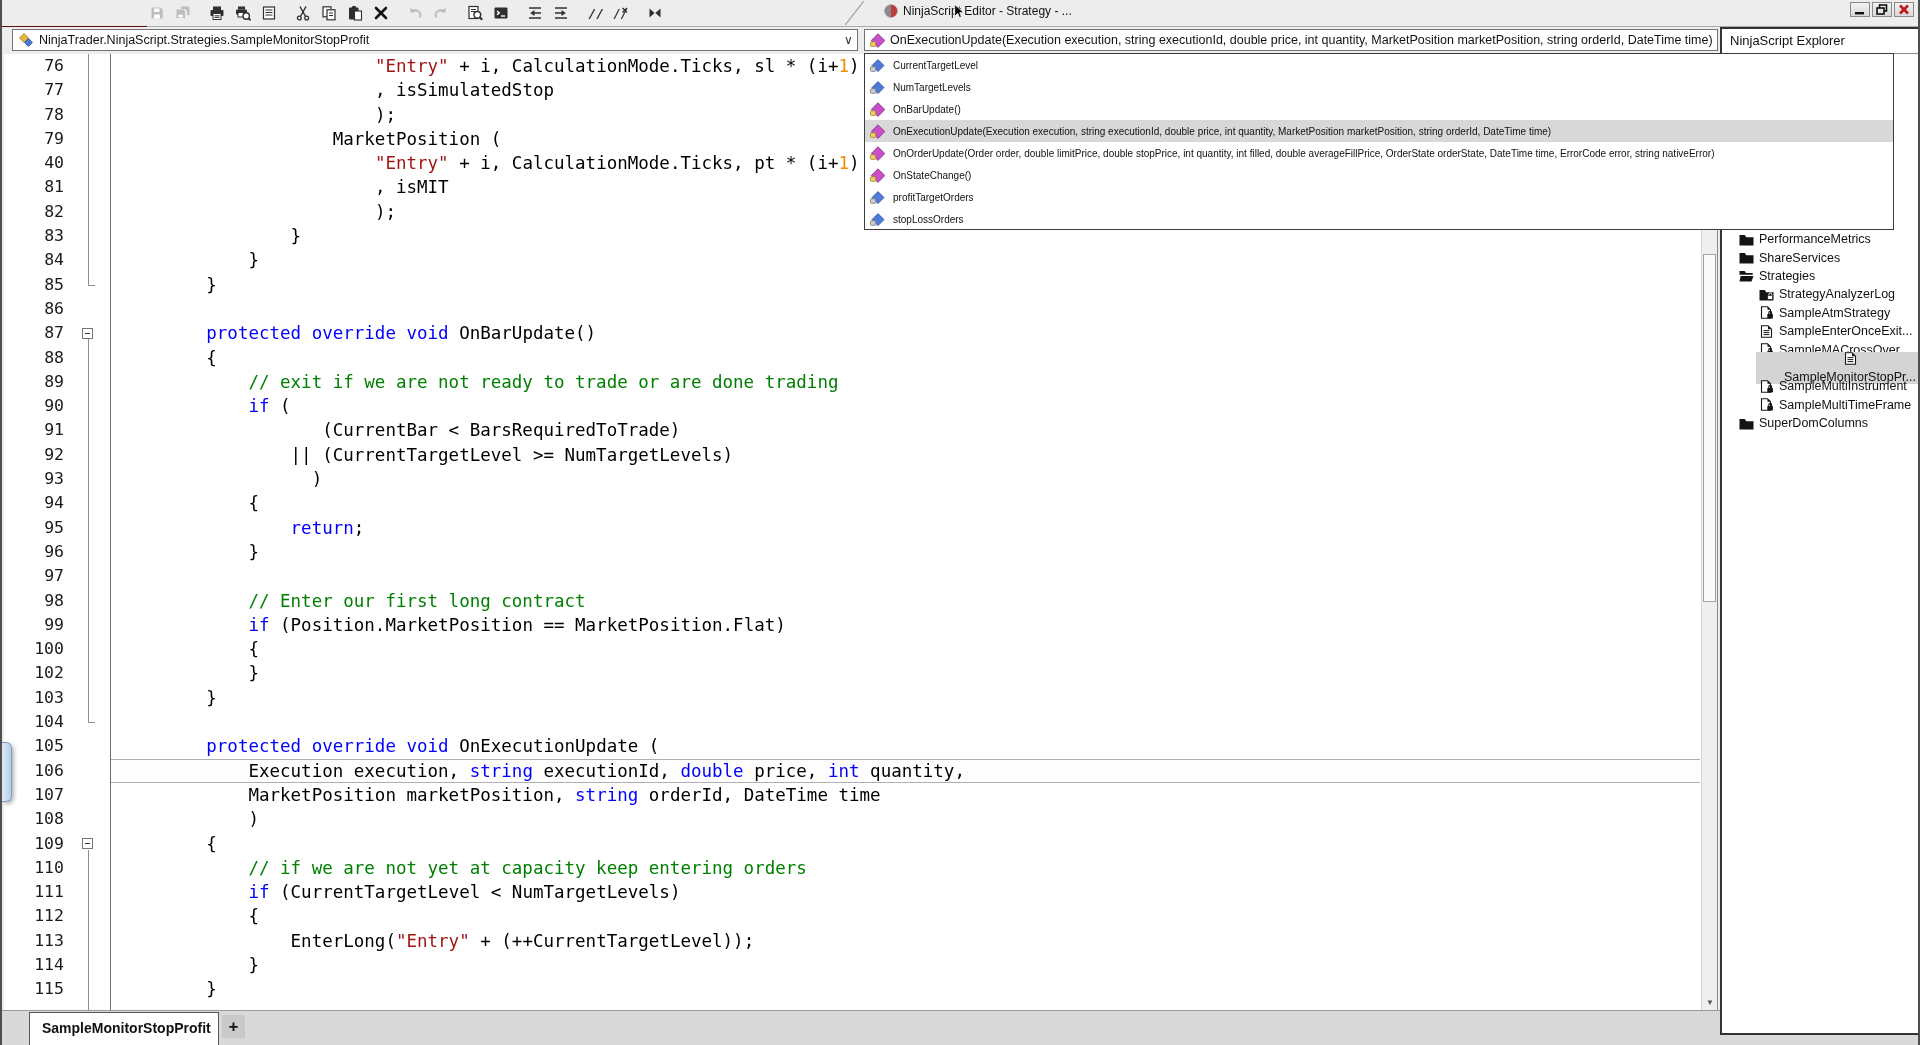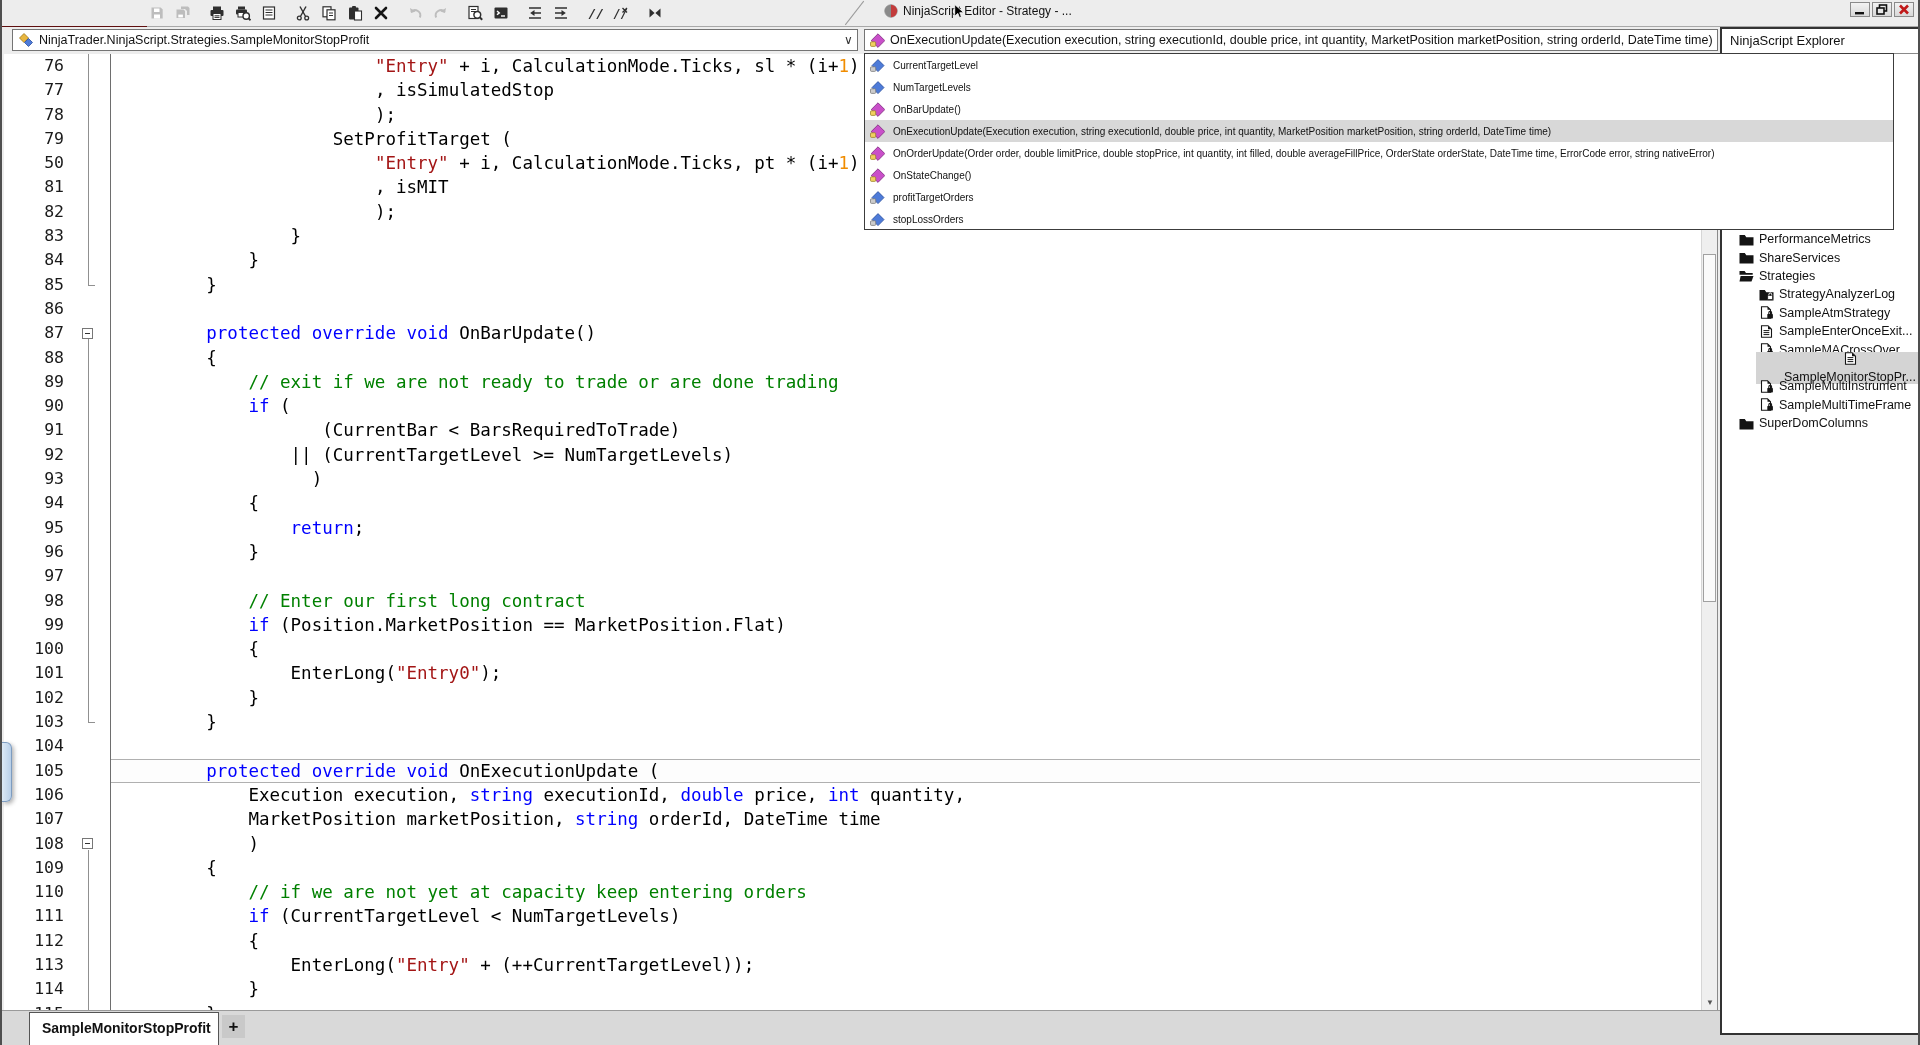--- a/index.html
+++ b/index.html
@@ -276,24 +276,24 @@
         <div class="crow">
           <span class="ln">77</span>
           <span class="txt"><span class="tk-d">						, isSimulatedStop</span></span>
         </div>
         <div class="crow">
           <span class="ln">78</span>
           <span class="txt"><span class="tk-d">						);</span></span>
         </div>
         <div class="crow">
           <span class="ln">79</span>
-          <span class="txt"><span class="tk-d">					SetProfitTarget (</span></span>
-        </div>
-        <div class="crow">
-          <span class="ln">50</span>
+          <span class="txt"><span class="tk-d">					MarketPosition (</span></span>
+        </div>
+        <div class="crow">
+          <span class="ln">40</span>
           <span class="txt"><span class="tk-d">						</span><span class="tk-s">"Entry"</span><span class="tk-d"> + i, CalculationMode.Ticks, pt * (i+</span><span class="tk-n">1</span><span class="tk-d">)</span></span>
         </div>
         <div class="crow">
           <span class="ln">81</span>
           <span class="txt"><span class="tk-d">						, isMIT</span></span>
         </div>
         <div class="crow">
           <span class="ln">82</span>
           <span class="txt"><span class="tk-d">						);</span></span>
         </div>
@@ -361,24 +361,20 @@
           <span class="ln">98</span>
           <span class="txt"><span class="tk-d">			</span><span class="tk-c">// Enter our first long contract</span></span>
         </div>
         <div class="crow">
           <span class="ln">99</span>
           <span class="txt"><span class="tk-d">			</span><span class="tk-k">if</span><span class="tk-d"> (Position.MarketPosition == MarketPosition.Flat)</span></span>
         </div>
         <div class="crow">
           <span class="ln">100</span>
           <span class="txt"><span class="tk-d">			{</span></span>
-        </div>
-        <div class="crow">
-          <span class="ln">101</span>
-          <span class="txt"><span class="tk-d">				EnterLong(</span><span class="tk-s">"Entry0"</span><span class="tk-d">);</span></span>
         </div>
         <div class="crow">
           <span class="ln">102</span>
           <span class="txt"><span class="tk-d">			}</span></span>
         </div>
         <div class="crow">
           <span class="ln">103</span>
           <span class="txt"><span class="tk-d">		}</span></span>
         </div>
         <div class="crow">

